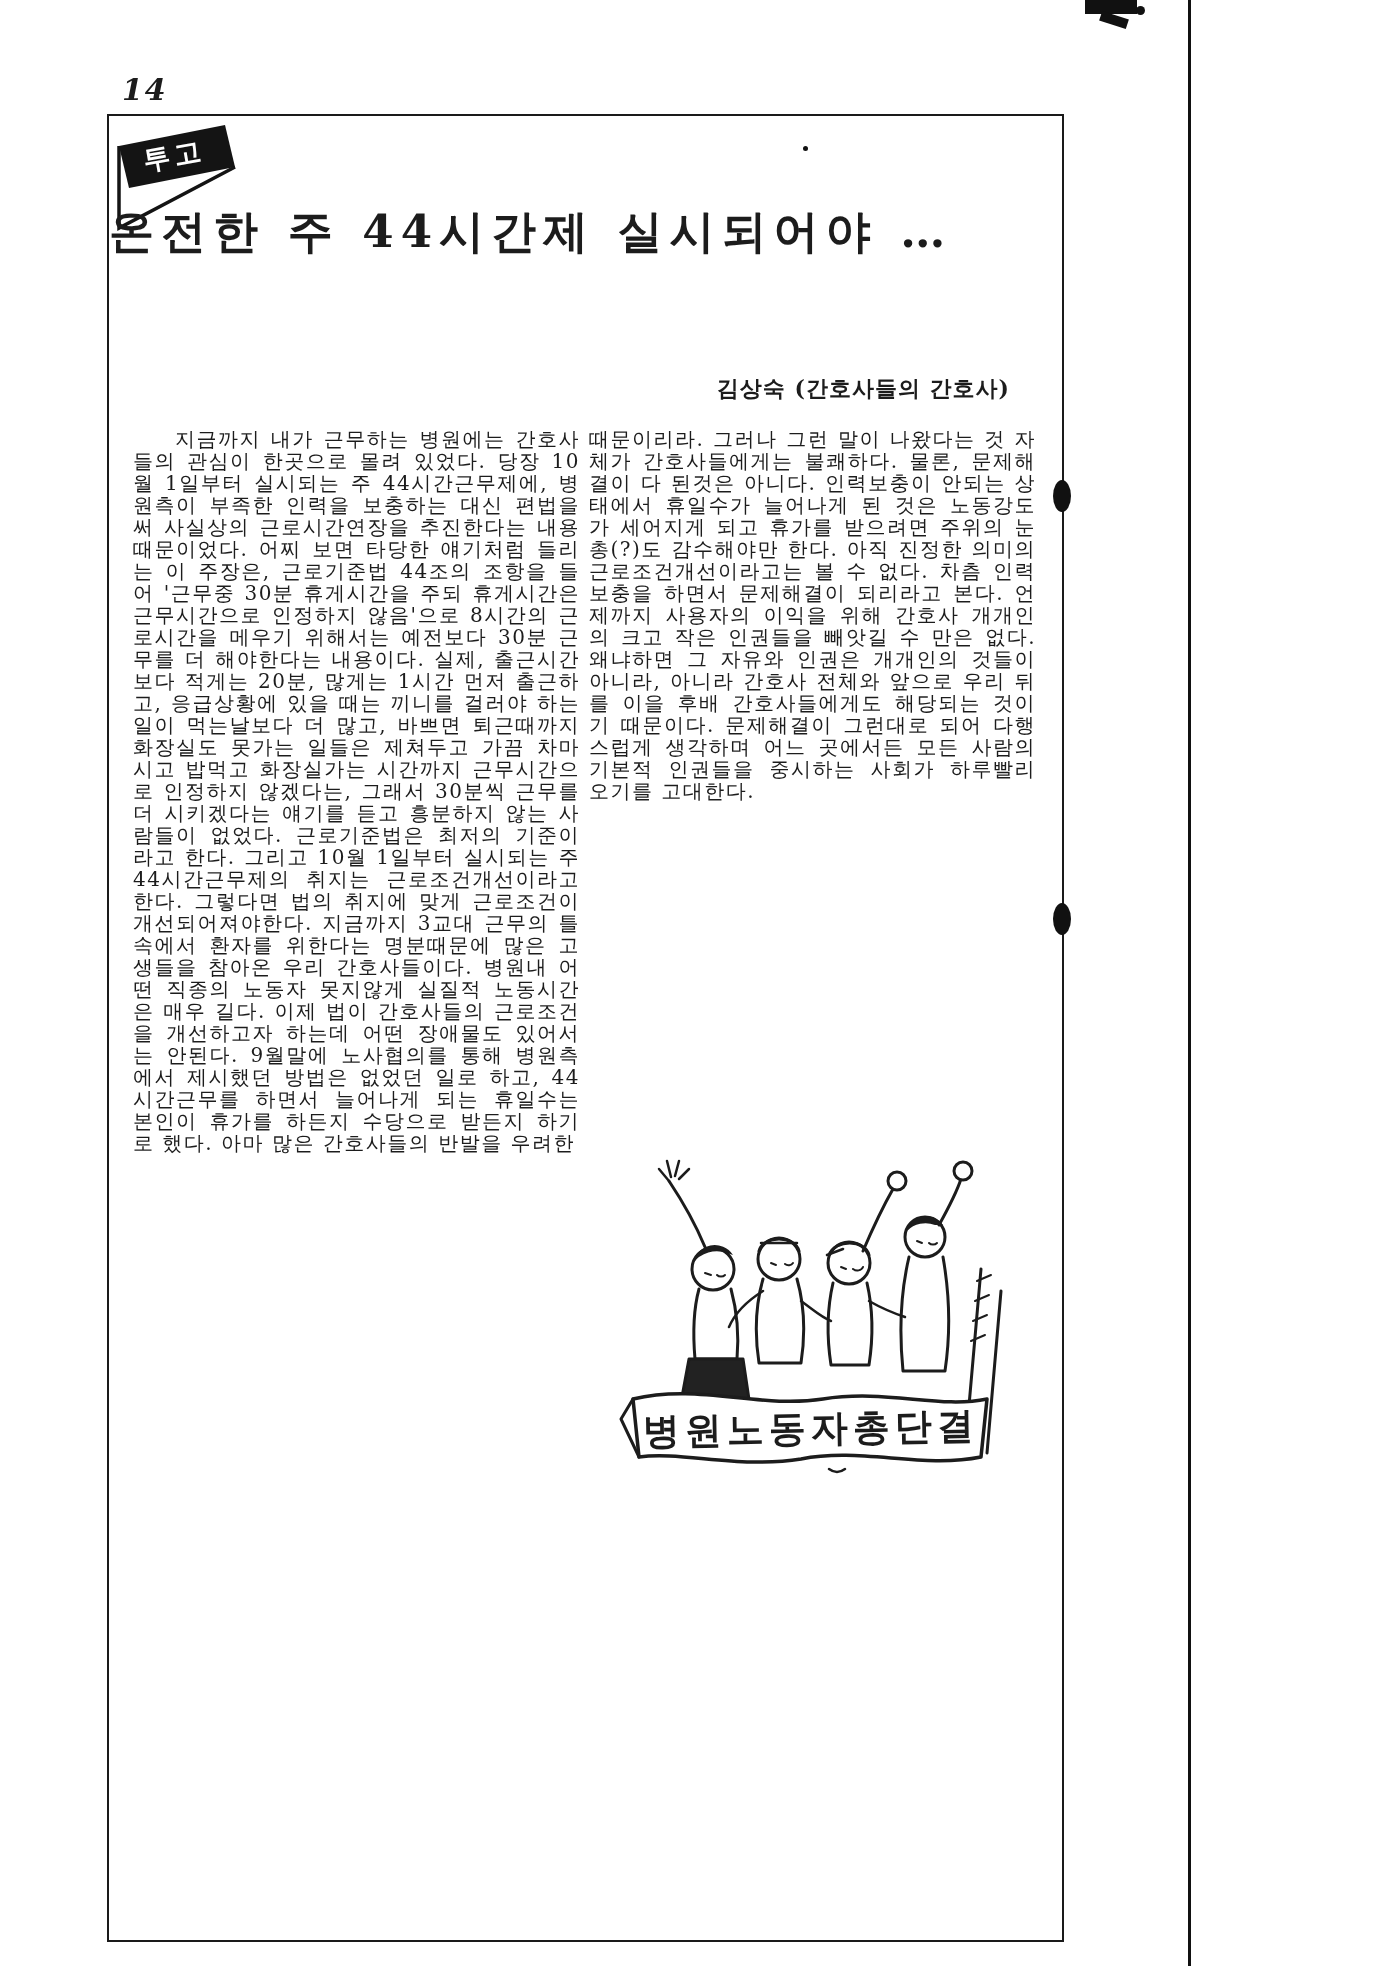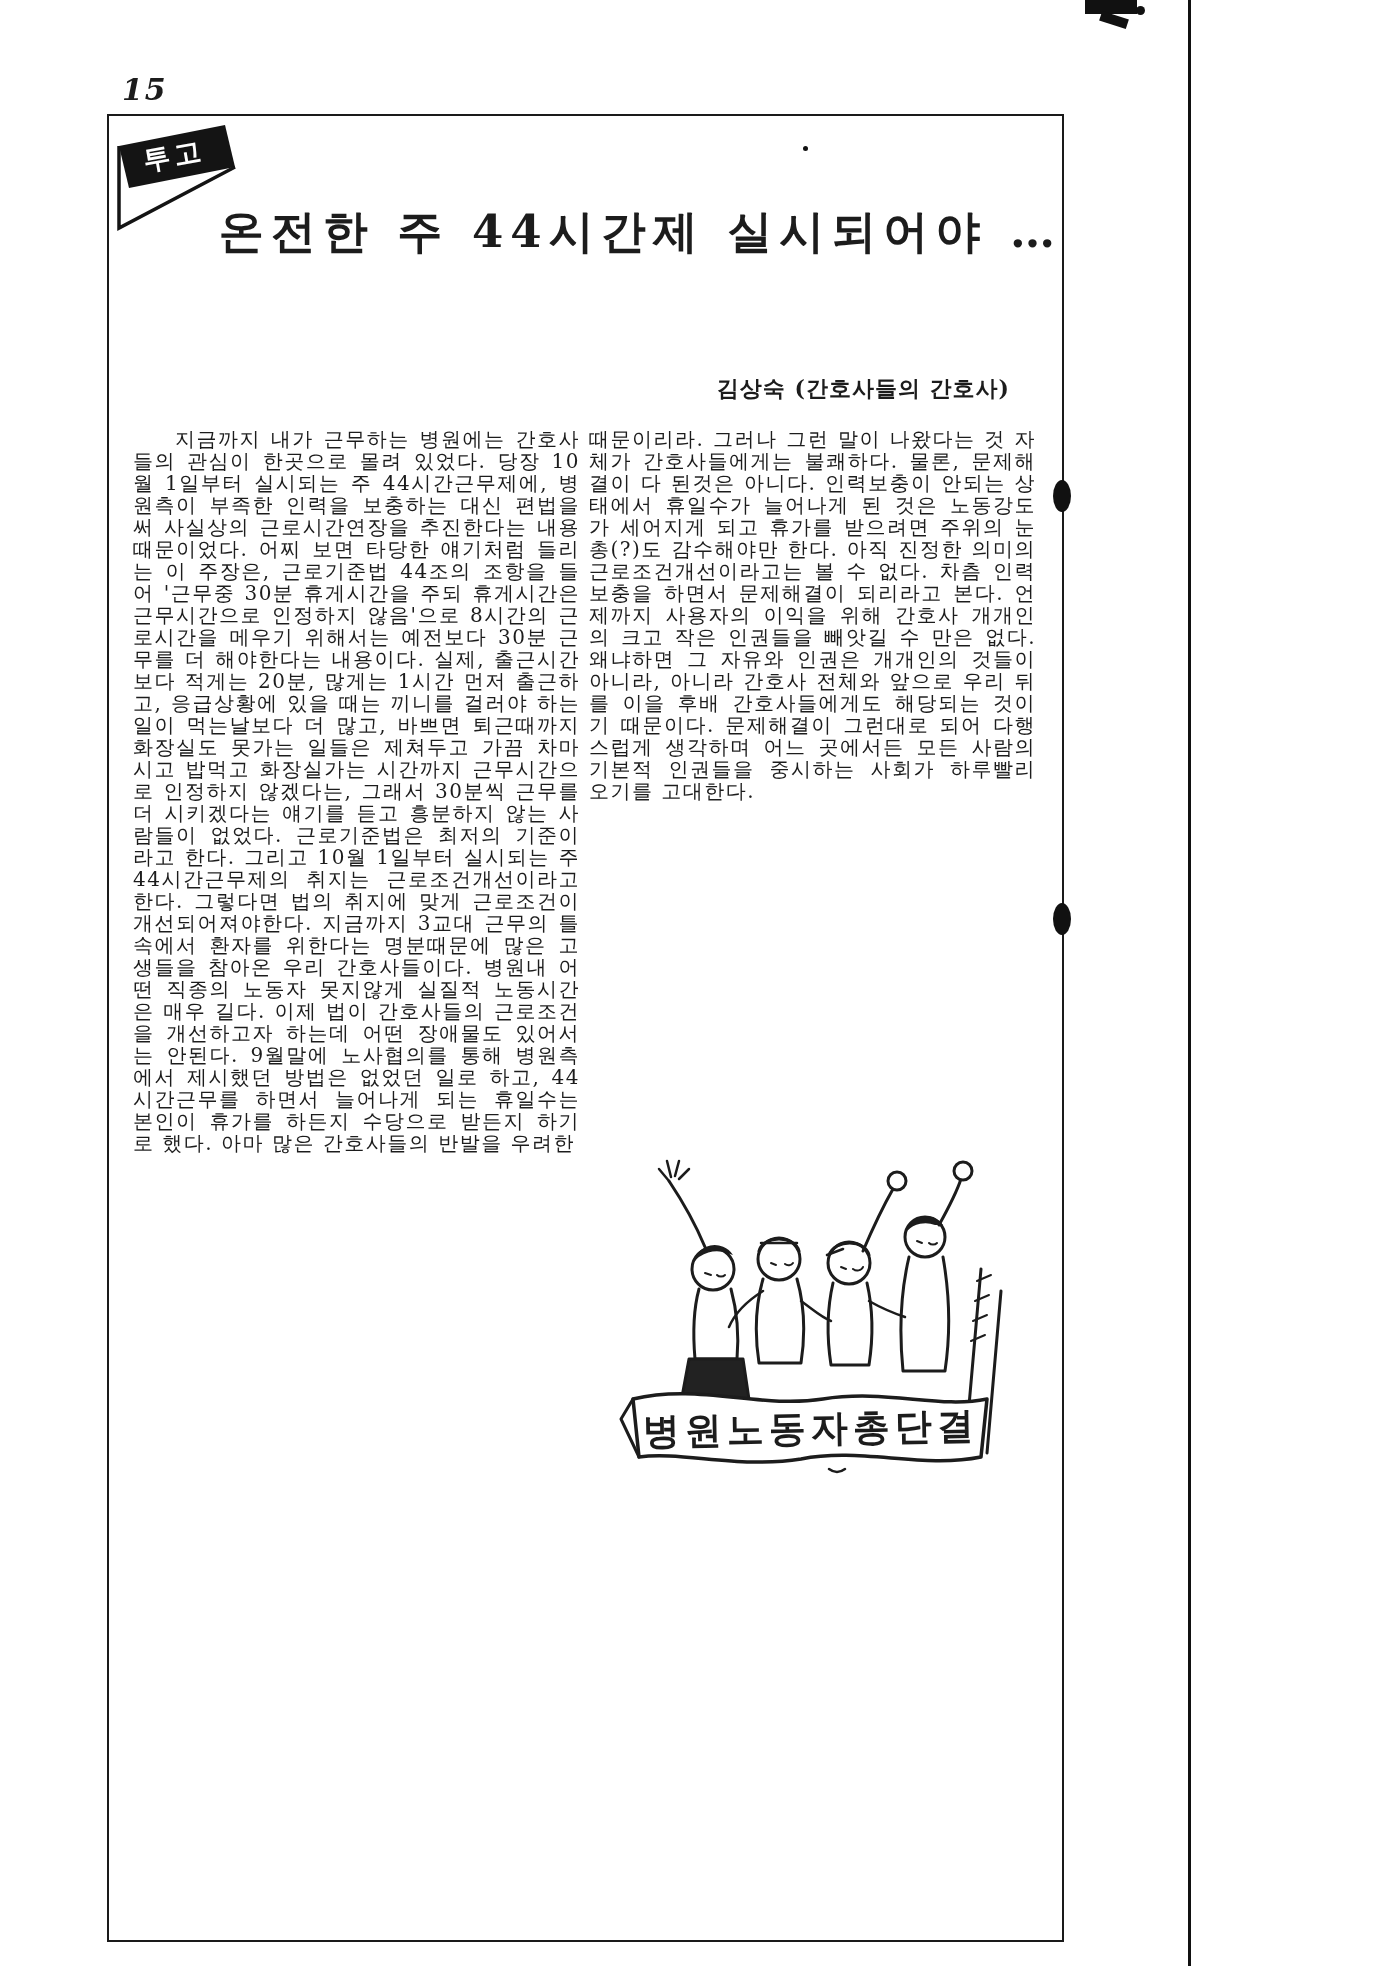--- a/index.html
+++ b/index.html
@@ -35,21 +35,21 @@
     left: 2px;
     top: 4px;
     width: 150px;
     height: 125px;
   }
   .article-title {
     position: absolute;
     left: 0;
     top: 86px;
     width: 100%;
-    text-align: right;
+    text-align: left;
     font-size: 45px;
     font-weight: bold;
     letter-spacing: 7px;
     white-space: nowrap;
   }
   .byline {
     position: absolute;
     right: 52px;
     top: 258px;
     font-size: 22px;
@@ -84,21 +84,21 @@
   .blob-c   { left: 1136px; top: 6px; width: 9px; height: 9px; border-radius: 50%; }
   .hole-1   { left: 1053px; top: 480px; width: 18px; height: 32px; border-radius: 50%; }
   .hole-2   { left: 1053px; top: 903px; width: 18px; height: 32px; border-radius: 50%; }
   .dot-1    { left: 803px;  top: 146px; width: 5px; height: 5px; border-radius: 50%; }
 </style>
 </head>
 <body>
 
 <div class="page">
 
-  <div class="page-number">15</div>
+  <div class="page-number">14</div>
 
   <div class="content-frame">
 
     <div class="tag-flag">
       <svg width="150" height="125" viewBox="0 0 150 125">
         <polygon points="8,26 114,5 124,47 18,68" fill="#141414"></polygon>
         <polyline points="8,26 8,108 124,47" fill="none" stroke="#141414" stroke-width="3.5"></polyline>
         <text x="34" y="50" transform="rotate(-10 34 50)" fill="#ffffff" font-family="'DejaVu Serif', serif" font-size="27" font-weight="bold" letter-spacing="4">투고</text>
       </svg>
     </div>

